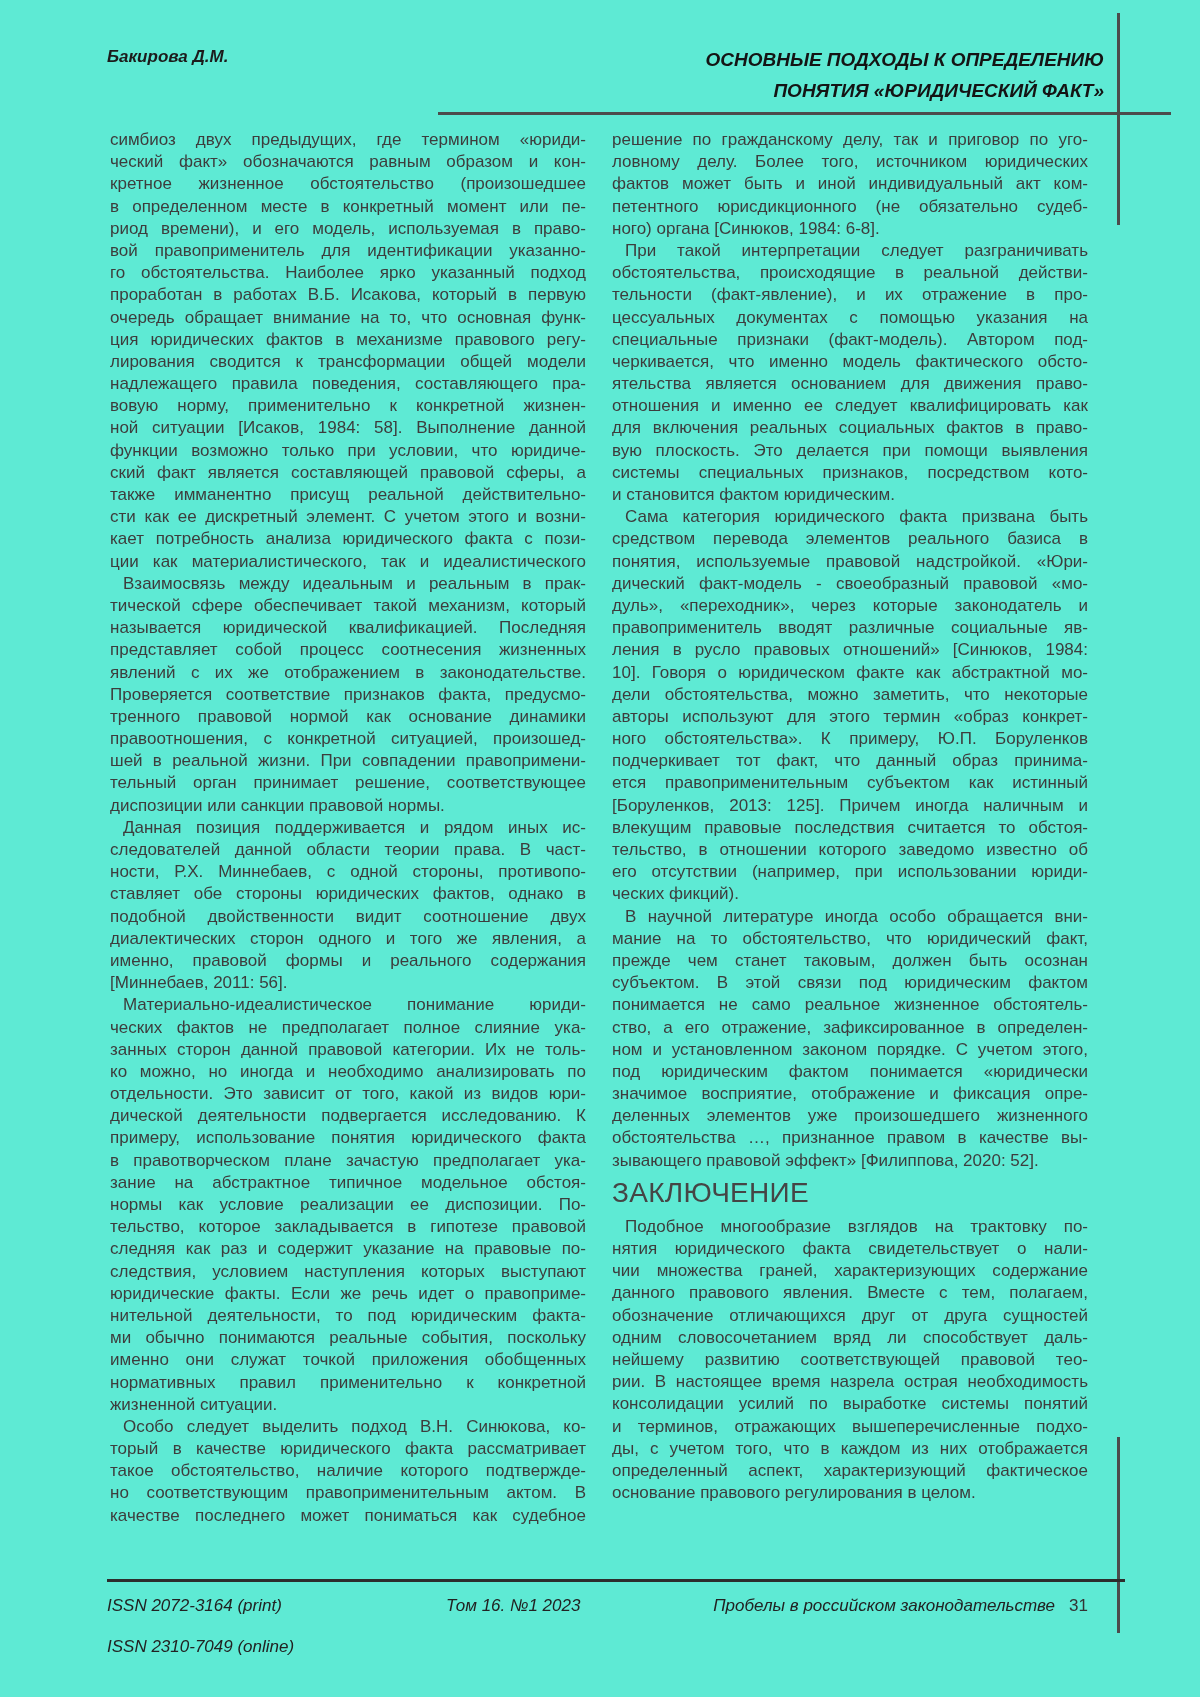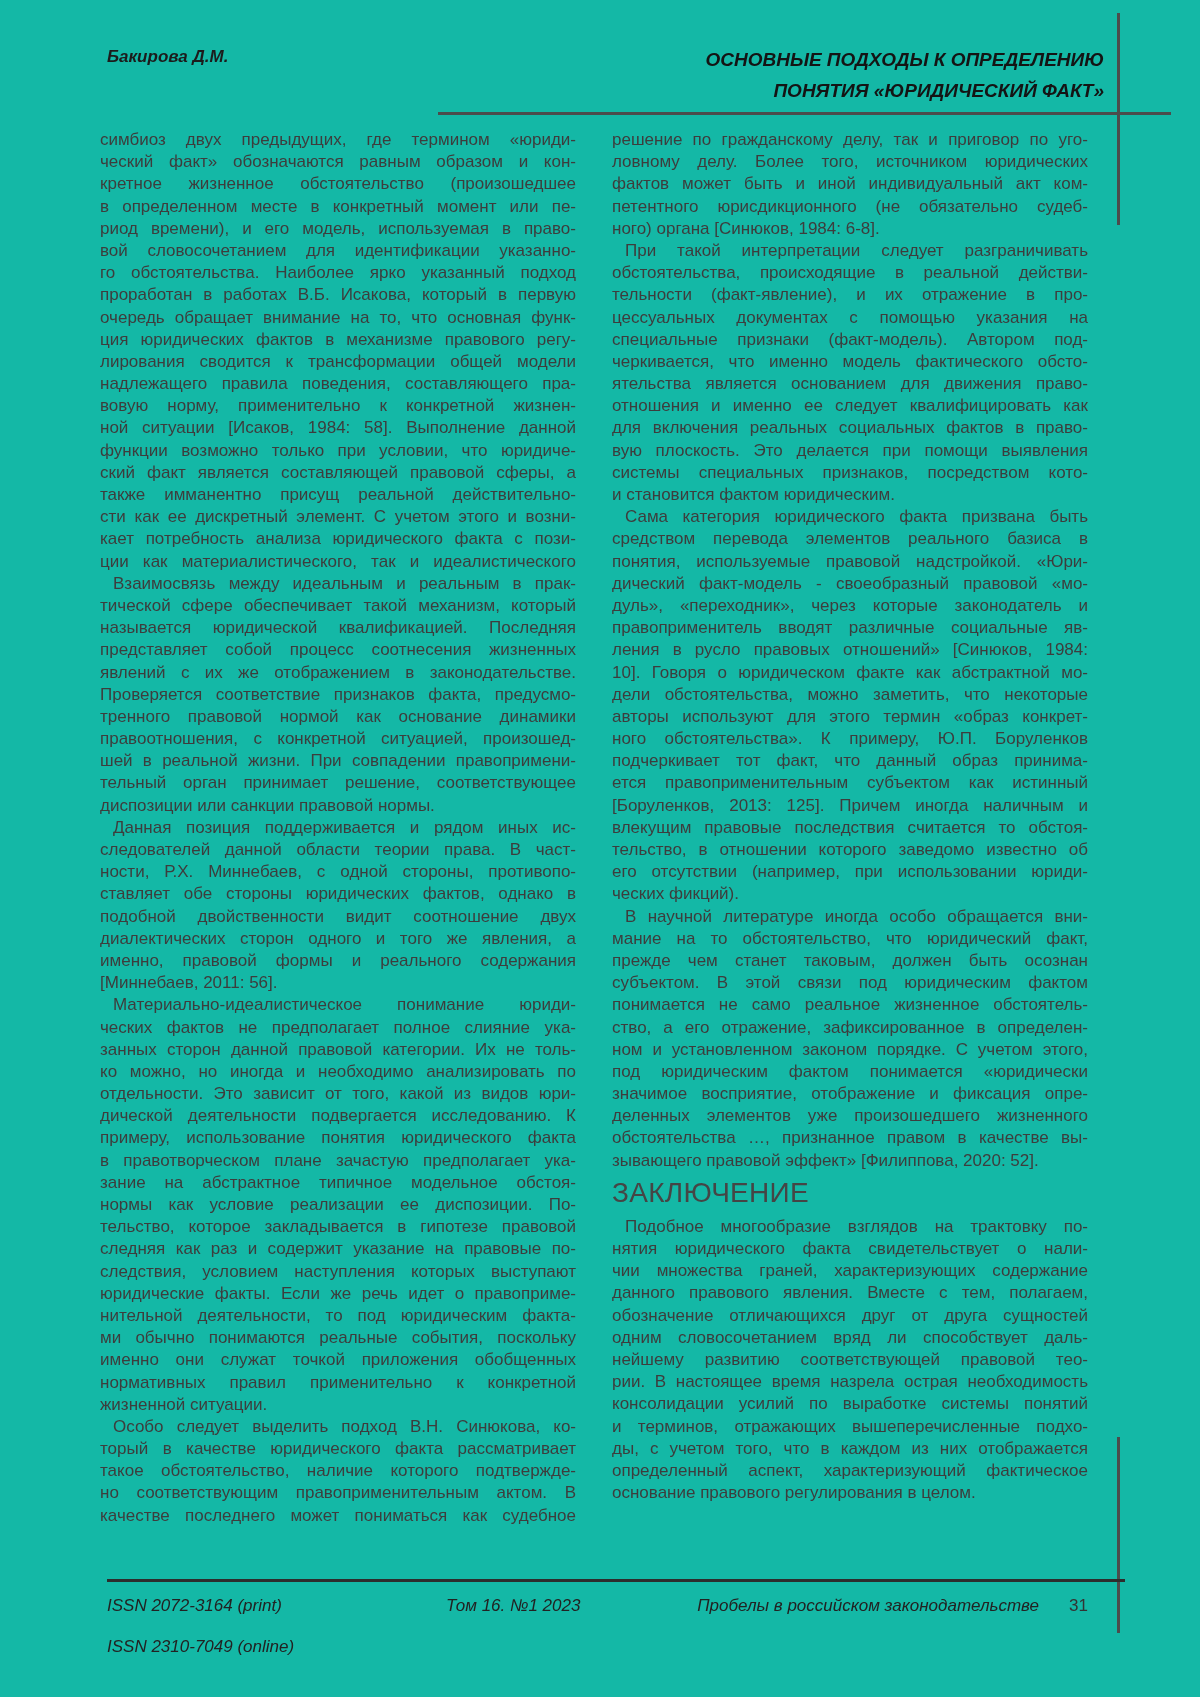--- a/index.html
+++ b/index.html
@@ -1,20 +1,20 @@
 <!DOCTYPE html>
 <html lang="ru"><head>
 <meta charset="utf-8">
 <style>
   html,body{margin:0;padding:0;background:#ffffff;}
   .page{
     position:relative;
     width:1200px;
     height:1697px;
-    background:#14b8a6;
+    background:#5eead4;
     font-family:"Liberation Sans","DejaVu Sans",sans-serif;
     color:#3d3d3d;
     overflow:hidden;
   }
   
   .author{
     position:absolute;
     left:107px; top:47px;
     font-size:17px;
     font-weight:bold;
@@ -47,21 +47,21 @@
   .changebar.bottom{ left:1117px; top:1437px; height:196px; }
   
   .col{
     position:absolute;
     top:129px;
     width:476px;
     font-size:17px;
     line-height:22.2px;
     color:#3d3d3d;
   }
-  .col-left{ left:100px; }
+  .col-left{ left:110px; }
   .col-right{ left:612px; }
   .line{
     height:22.2px;
     overflow:hidden;
     text-align:justify;
     text-align-last:justify;
     white-space:normal;
   }
   .line.end{ text-align-last:left; }
   .line.indent{ text-indent:13px; }
@@ -89,21 +89,21 @@
   }
   .f-issn-print{ left:107px; top:1596px;text-align:center; }
   .f-issn-online{ left:107px; top:1637px; }
   .f-volume{ left:446px; top:1596px; }
   .f-journal-group{
     left:613px; top:1596px;
     width:475px;
     display:flex;
     justify-content:flex-end;
     align-items:baseline;
-    gap:30px;
+    gap:14px;
   }
   .f-page{
     font-style:normal;
     color:#333333;
   }
 </style>
 </head>
 <body>
 
 <div class="page">
@@ -119,21 +119,21 @@
   <div class="changebar top"></div>
   <div class="changebar bottom"></div>
 
   <div class="col col-left" id="col-left">
       <div class="para">
         <div class="line">симбиоз двух предыдущих, где термином «юриди-</div>
         <div class="line">ческий факт» обозначаются равным образом и кон-</div>
         <div class="line">кретное жизненное обстоятельство (произошедшее</div>
         <div class="line">в определенном месте в конкретный момент или пе-</div>
         <div class="line">риод времени), и его модель, используемая в право-</div>
-        <div class="line">вой словосочетанием для идентификации указанно-</div>
+        <div class="line">вой правоприменитель для идентификации указанно-</div>
         <div class="line">го обстоятельства. Наиболее ярко указанный подход</div>
         <div class="line">проработан в работах В.Б. Исакова, который в первую</div>
         <div class="line">очередь обращает внимание на то, что основная функ-</div>
         <div class="line">ция юридических фактов в механизме правового регу-</div>
         <div class="line">лирования сводится к трансформации общей модели</div>
         <div class="line">надлежащего правила поведения, составляющего пра-</div>
         <div class="line">вовую норму, применительно к конкретной жизнен-</div>
         <div class="line">ной ситуации [Исаков, 1984: 58]. Выполнение данной</div>
         <div class="line">функции возможно только при условии, что юридиче-</div>
         <div class="line">ский факт является составляющей правовой сферы, а</div>

